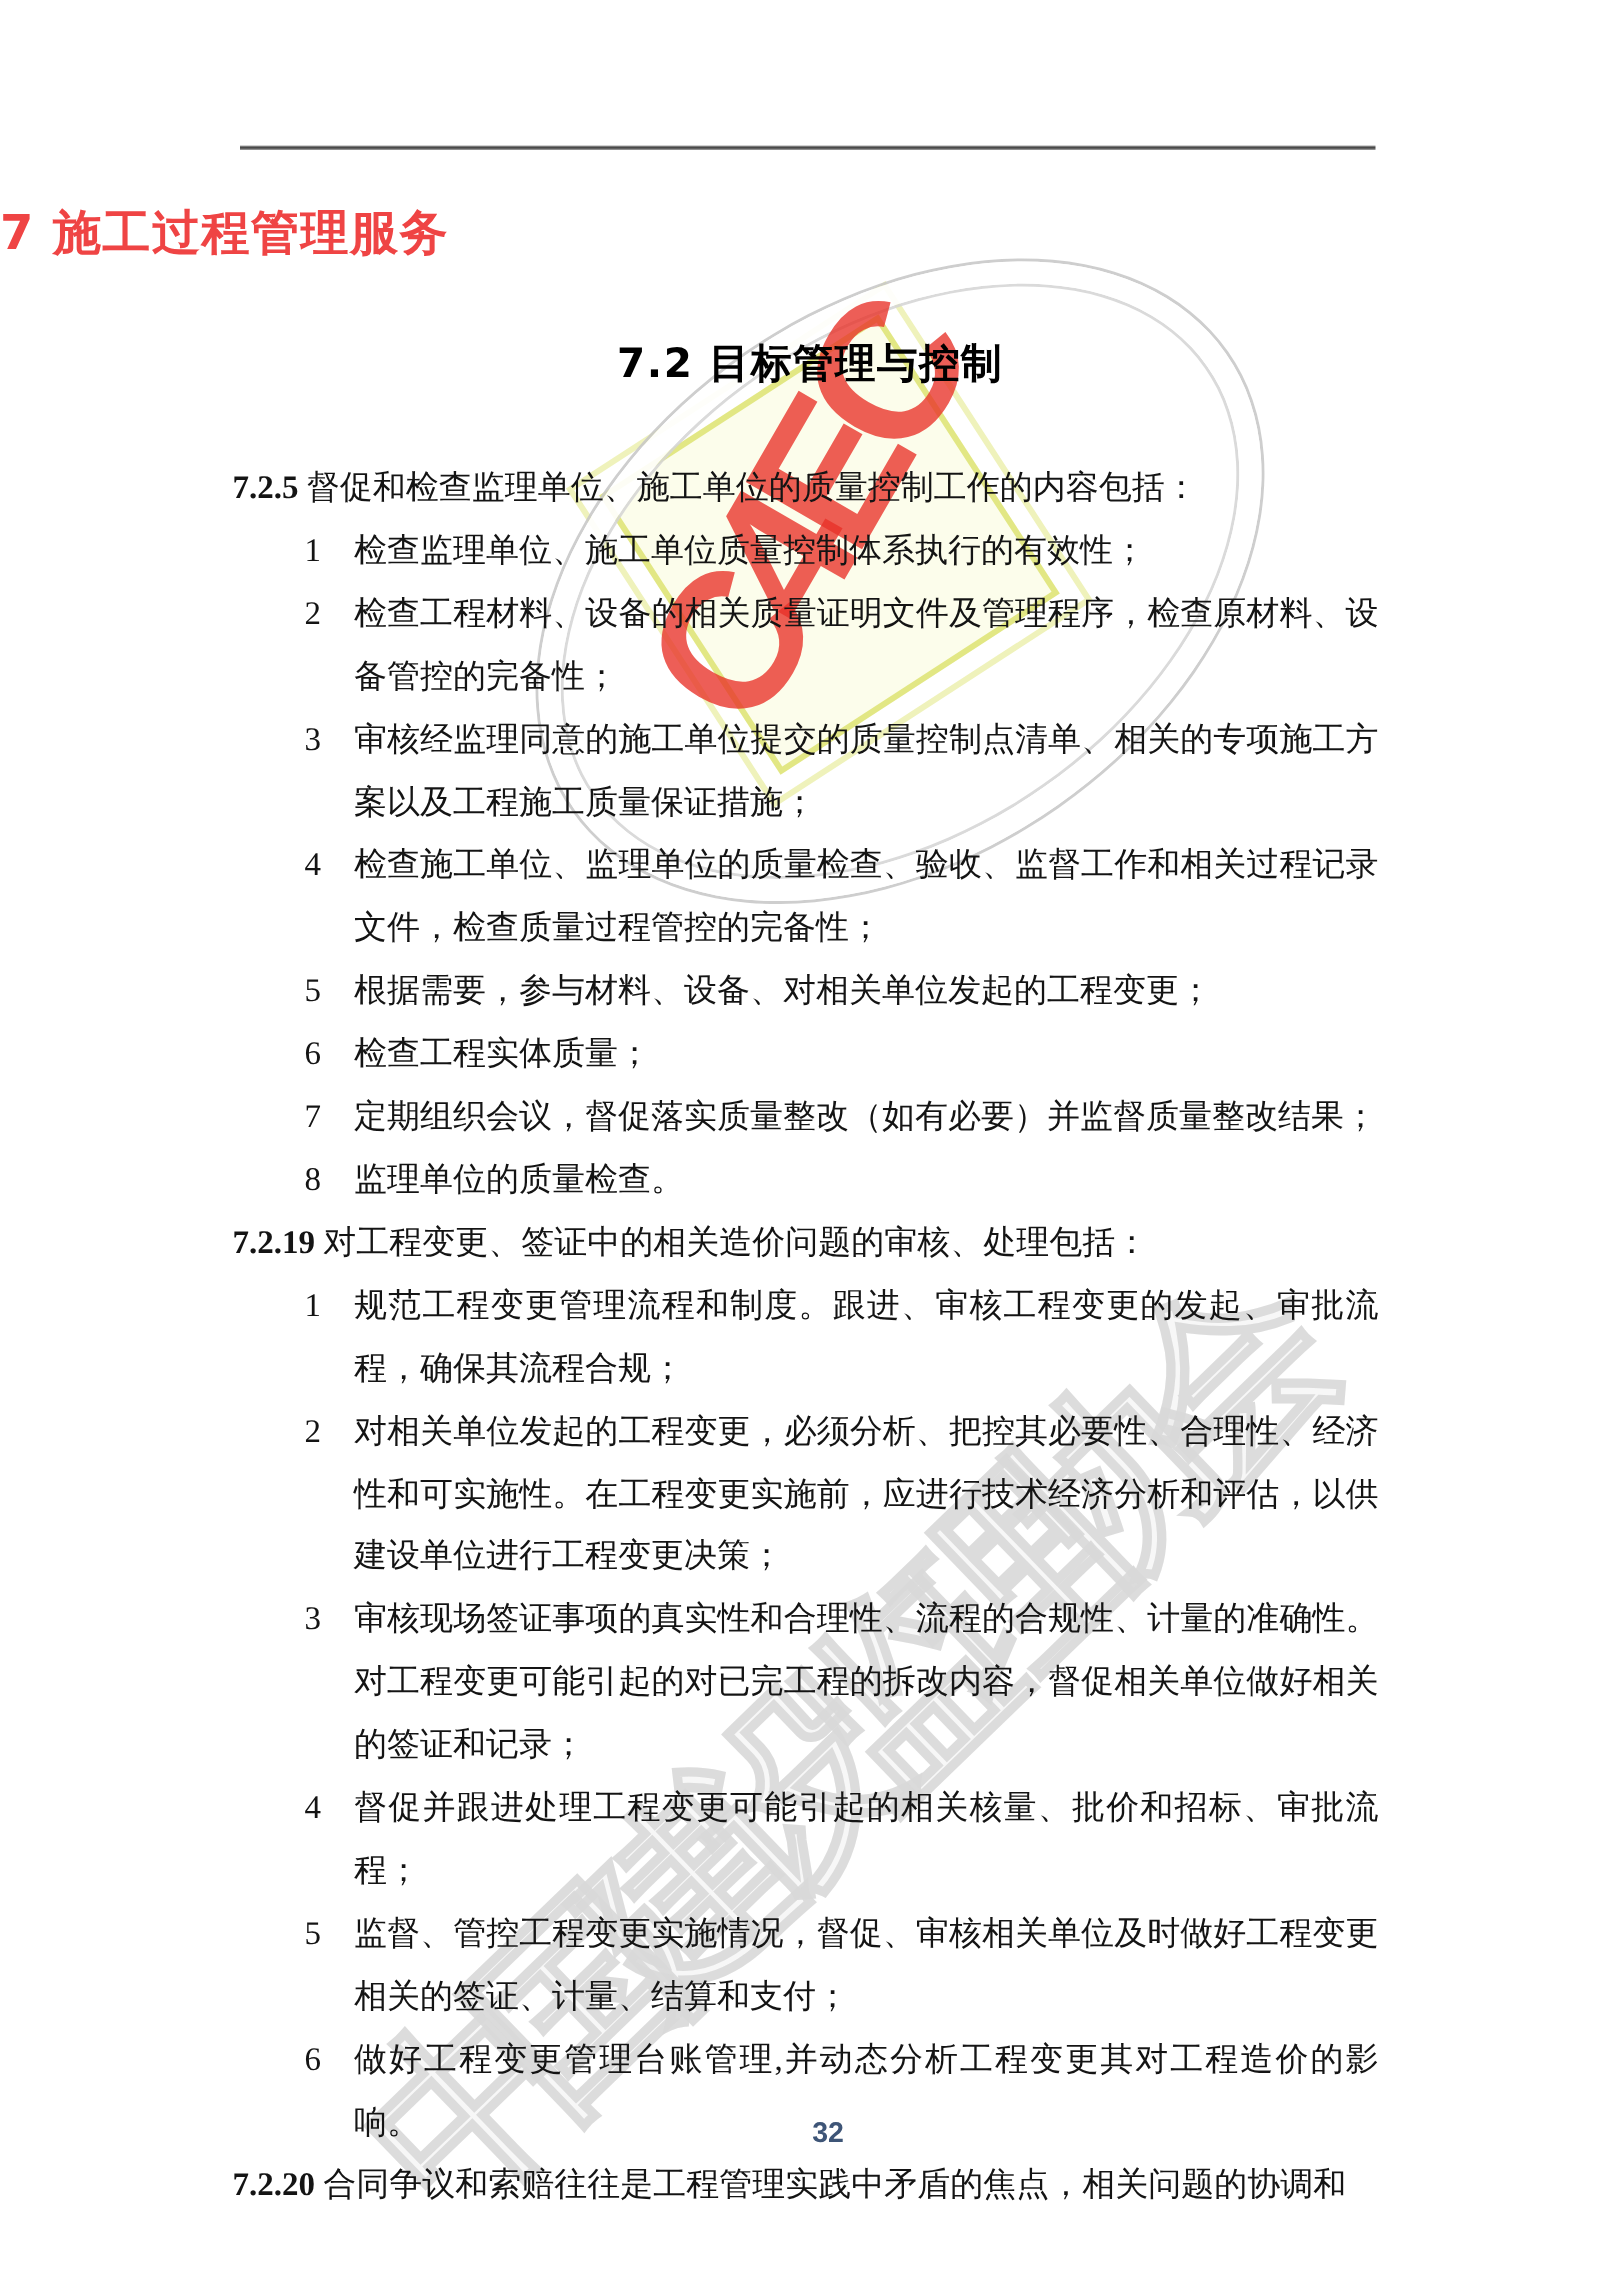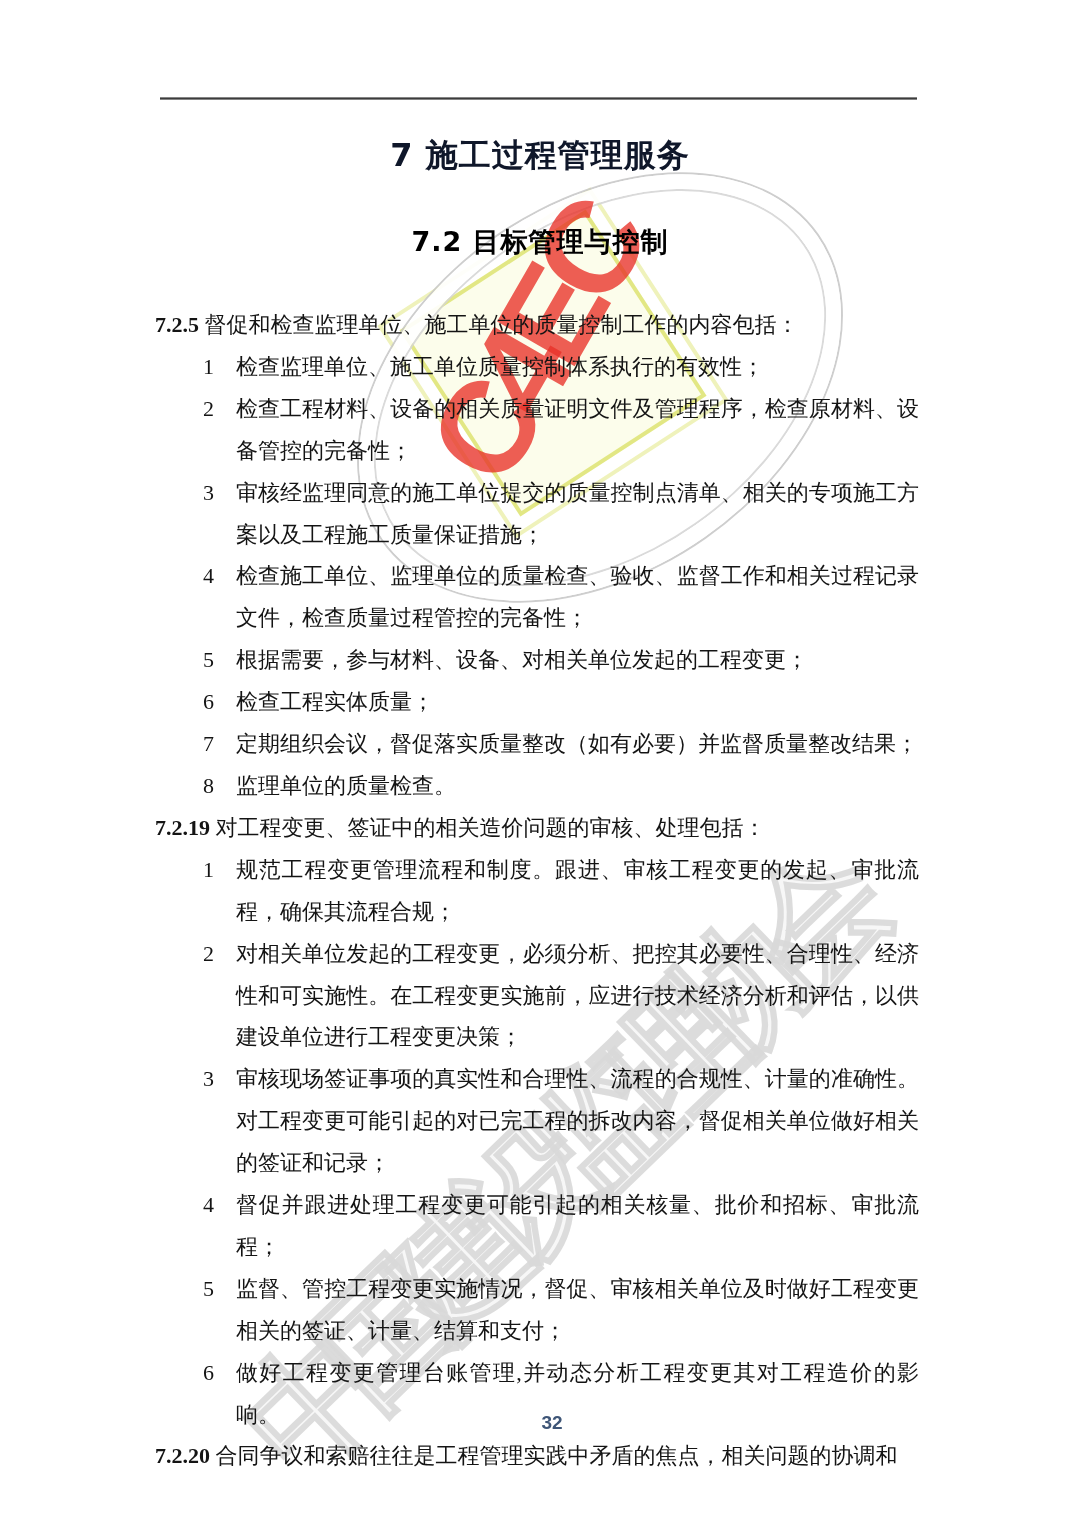--- a/index.html
+++ b/index.html
@@ -58,25 +58,24 @@
   
   .doc-layer{position:absolute;inset:0;z-index:1;}
   .top-rule{
     position:absolute;
     left:160px;top:97px;width:757px;height:3px;
     background:linear-gradient(#a8a8a8,#3c3c3c,#a8a8a8);
   }
   .chapter-title{
     position:absolute;
     left:0;top:134px;width:100%;
-    text-align:center;
     font-family:"DejaVu Sans","Liberation Sans",sans-serif;
     font-weight:bold;
     font-size:32px;
-    color:#0f172a;
+    color:#ef4444;
     letter-spacing:1px;
   }
   .section-title{
     position:absolute;
     left:0;top:224px;width:100%;
     text-align:center;
     font-family:"DejaVu Sans","Liberation Sans",sans-serif;
     font-weight:bold;
     font-size:27px;
     color:#000;

